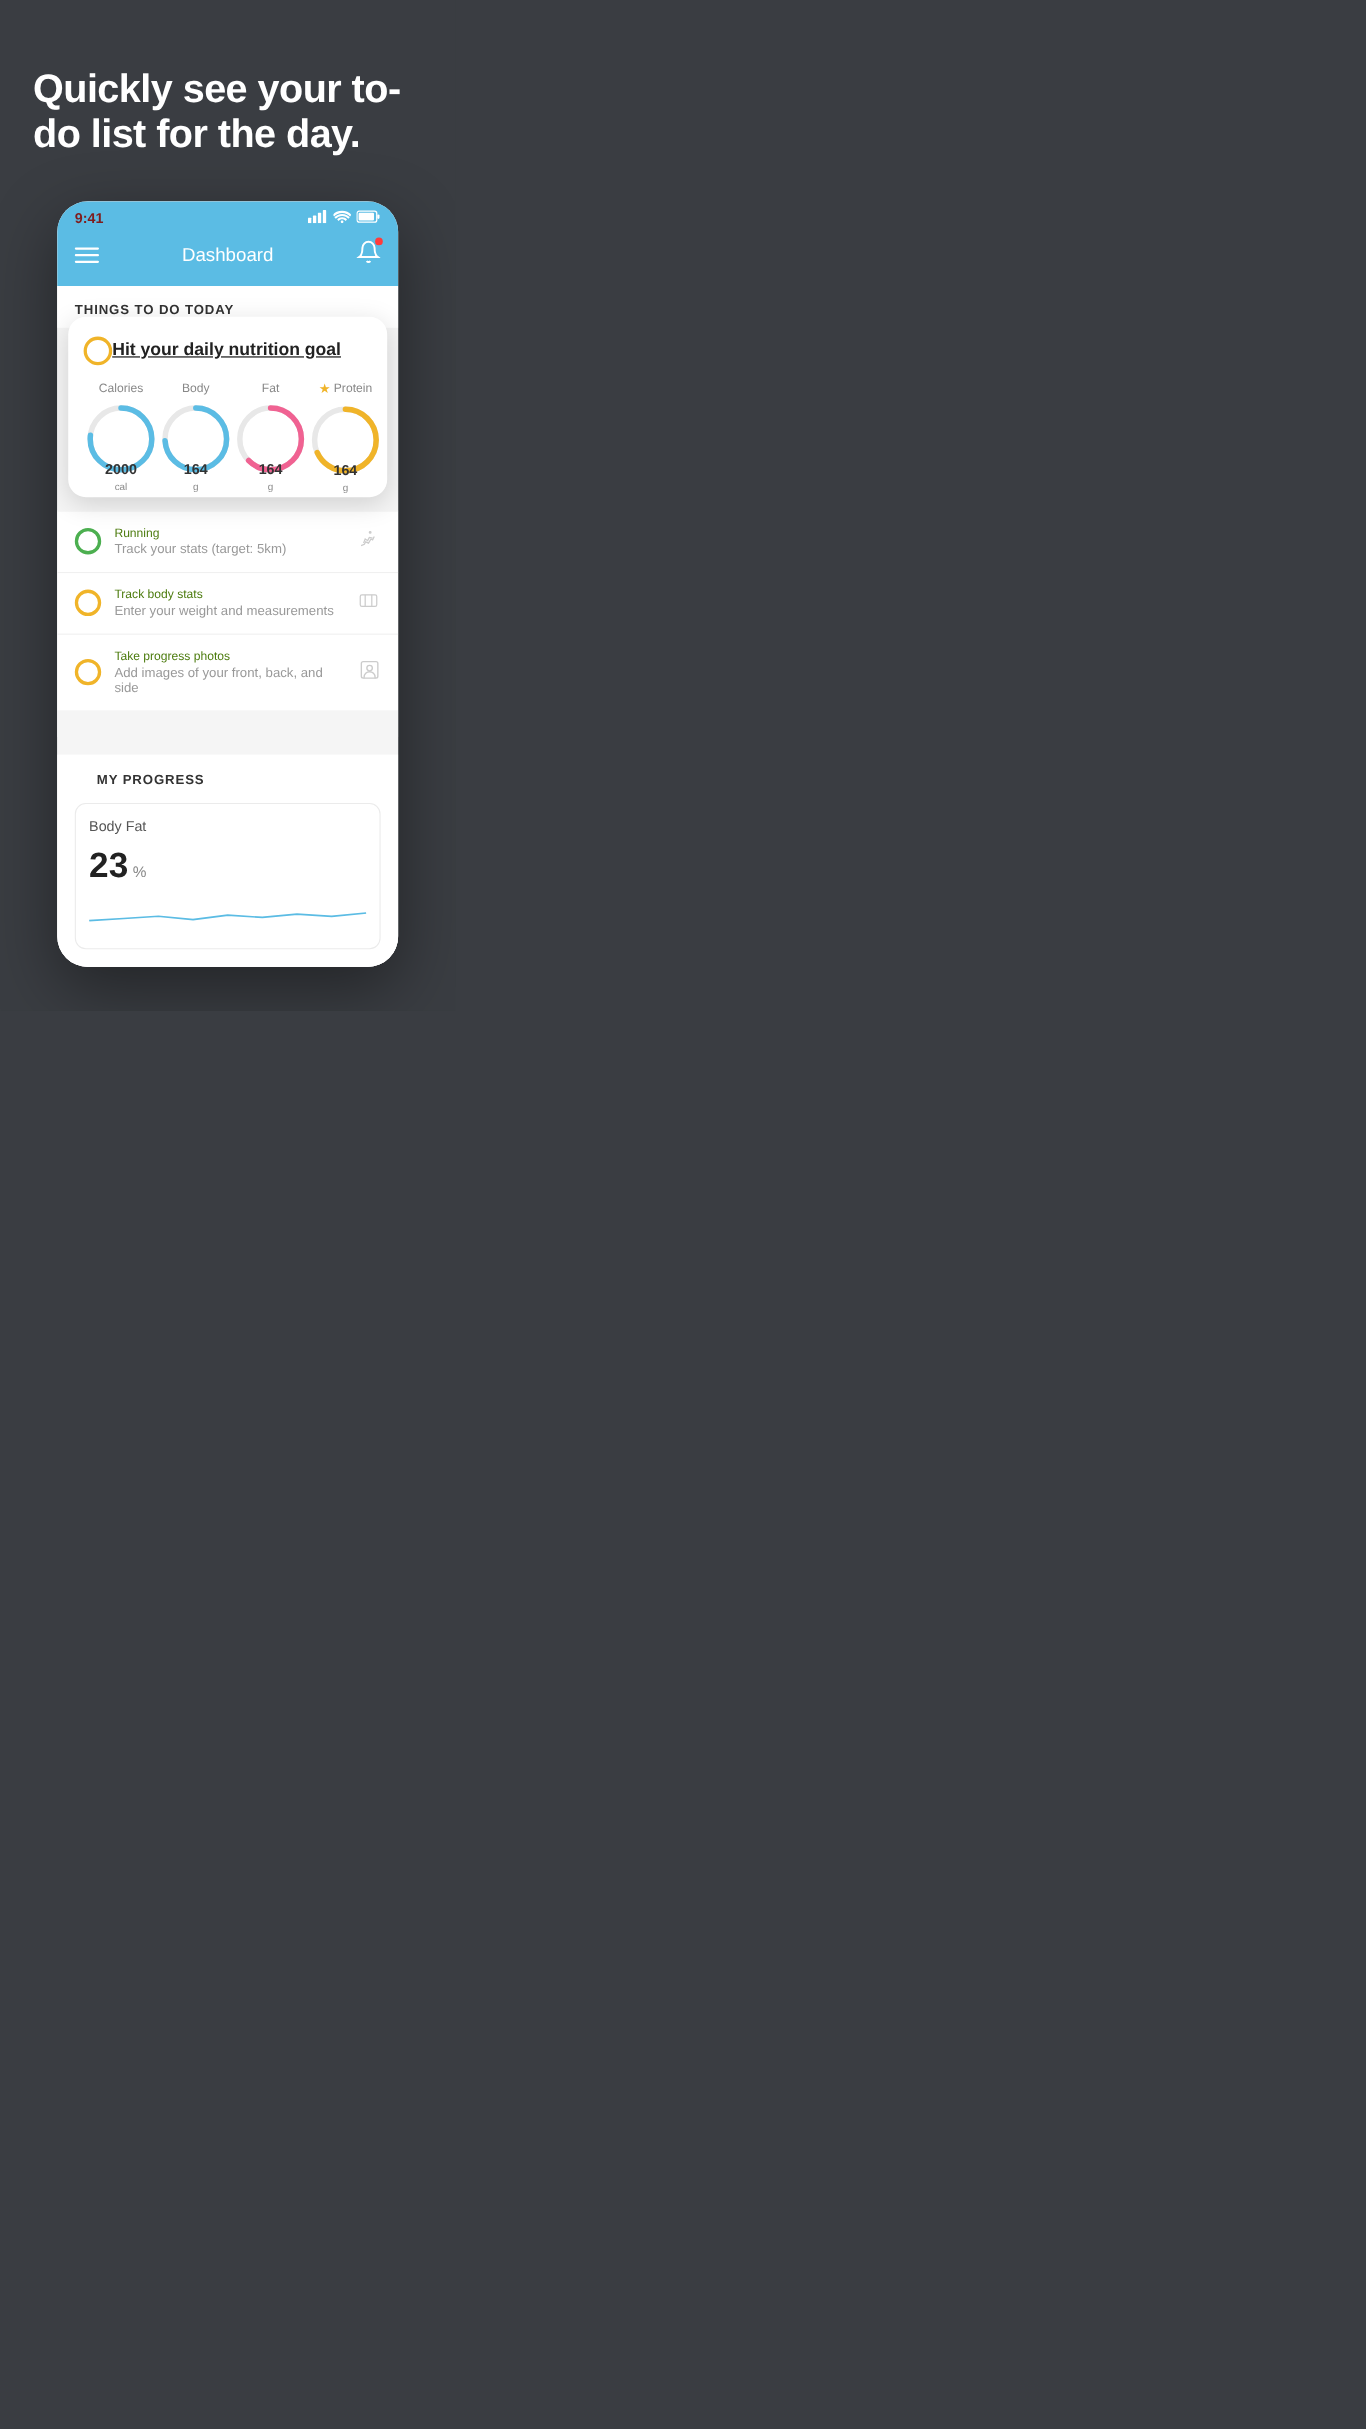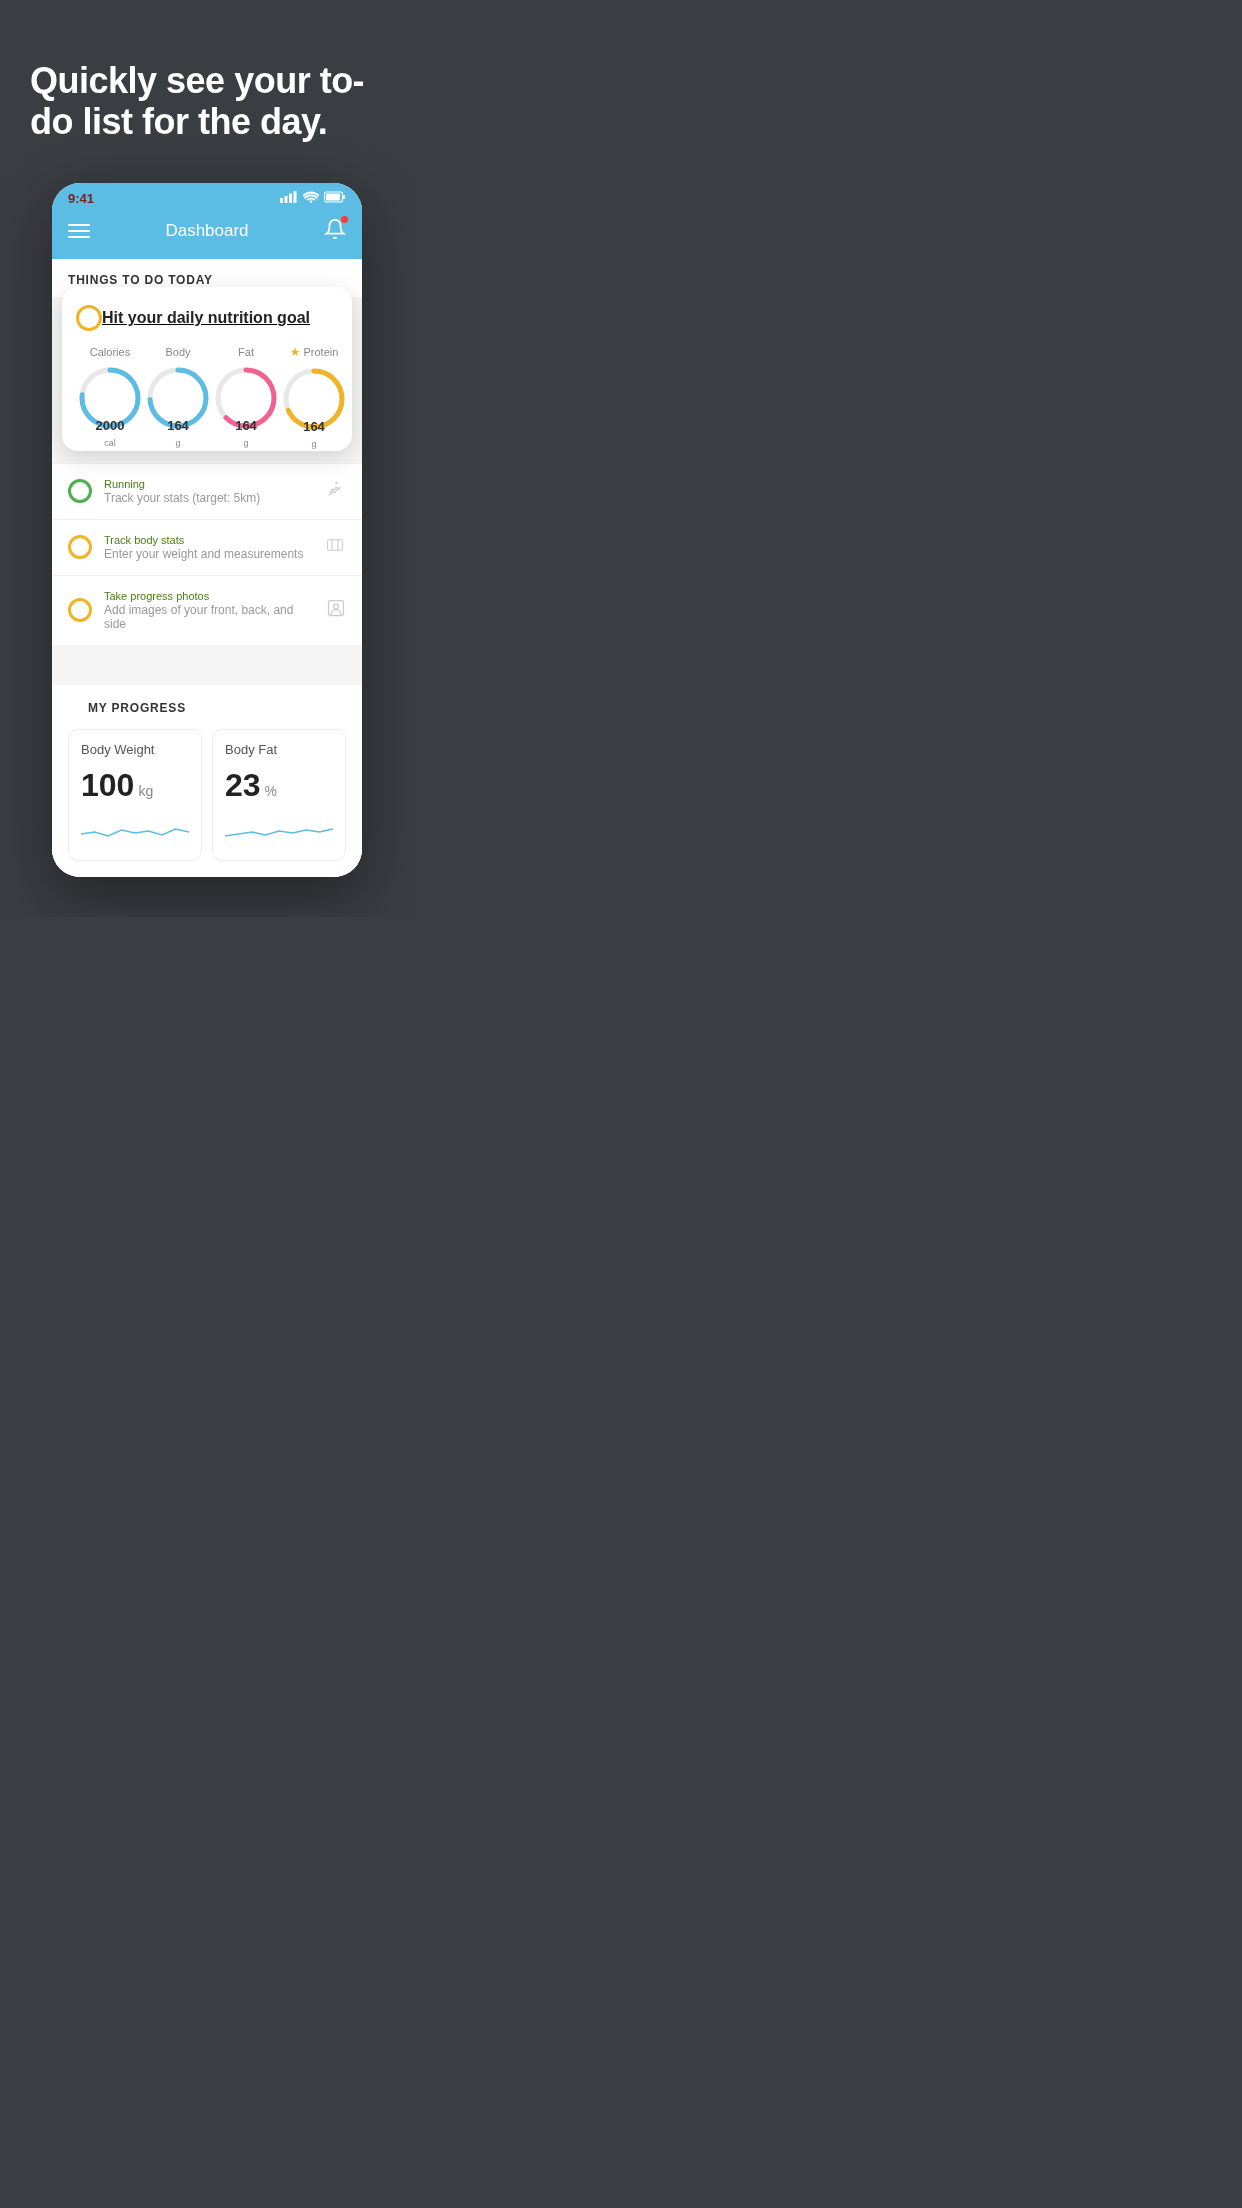--- a/index.html
+++ b/index.html
@@ -522,32 +522,20 @@
         </div>
 
       </div>
 
       <div style="height: 24px; background: #f5f5f5;"></div>
 
       <div class="progress-section">
         <div class="progress-header">MY PROGRESS</div>
         <div class="progress-cards">
 
-          <div class="progress-card">
-            <div class="progress-card-title">Body Weight</div>
-            <div class="progress-card-value">
-              <span>100</span>
-              <span class="progress-card-unit">kg</span>
-            </div>
-            <div class="sparkline">
-              <svg viewBox="0 0 120 30" preserveAspectRatio="none">
-                <polyline points="0,20 15,18 30,22 45,16 60,19 75,17 90,21 105,15 120,18" fill="none" stroke="#5bbce4" stroke-width="1.5"></polyline>
-              </svg>
-            </div>
-          </div>
 
           <div class="progress-card">
             <div class="progress-card-title">Body Fat</div>
             <div class="progress-card-value">
               <span>23</span>
               <span class="progress-card-unit">%</span>
             </div>
             <div class="sparkline">
               <svg viewBox="0 0 120 30" preserveAspectRatio="none">
                 <polyline points="0,22 15,20 30,18 45,21 60,17 75,19 90,16 105,18 120,15" fill="none" stroke="#5bbce4" stroke-width="1.5"></polyline>

